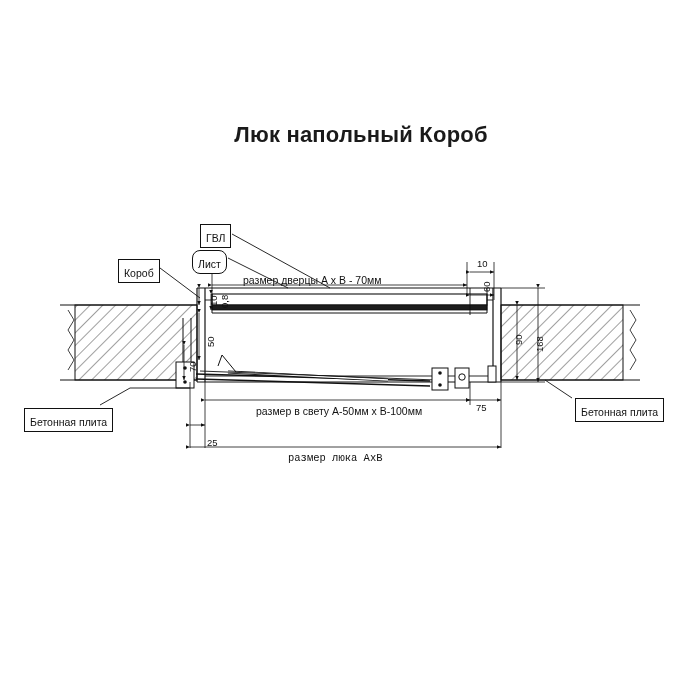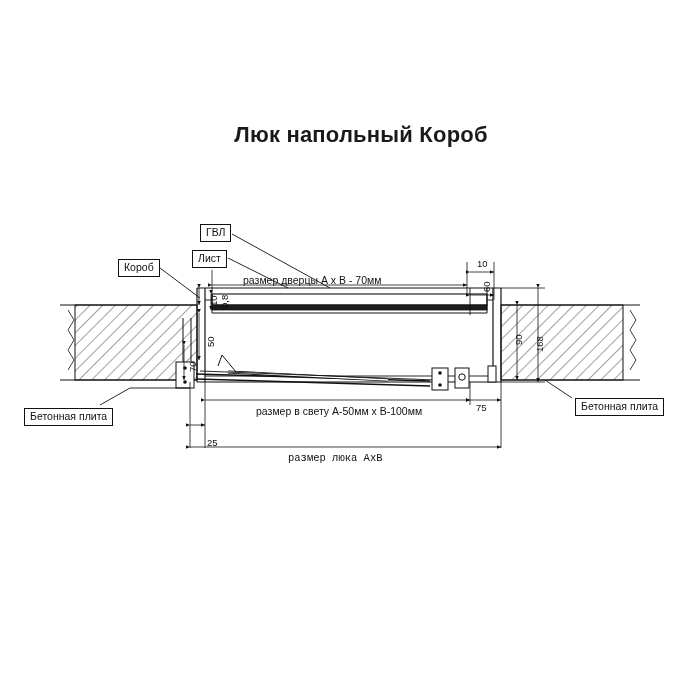--- a/index.html
+++ b/index.html
@@ -49,21 +49,21 @@
     font-size: 10.5px;
     color: #111;
     white-space: nowrap;
   }
   .lbl-box {
     position: absolute;
     font-size: 10.5px;
     color: #111;
     white-space: nowrap;
     border: 1px solid #111;
-    padding: 2px 5px 3px 5px;
+    padding: 8px 5px 3px 5px;
     background: #fff;
     line-height: 1.05;
   }
   .rot90 {
     transform: rotate(-90deg);
     transform-origin: left top;
   }
   .small {
     font-size: 9.5px;
   }
@@ -203,21 +203,21 @@
       <line x1="190" y1="447" x2="501" y2="447" marker-start="url(#arS)" marker-end="url(#arS)"></line>
 
       <line x1="517" y1="305" x2="517" y2="380" marker-start="url(#arS)" marker-end="url(#arS)"></line>
       <line x1="538" y1="288" x2="538" y2="382" marker-start="url(#arS)" marker-end="url(#arS)"></line>
       <line x1="501" y1="288" x2="545" y2="288"></line>
       <line x1="501" y1="382" x2="545" y2="382"></line>
     </g>
   </svg>
 
   <div class="lbl-box" style="left:118px; top:259px;">Короб</div>
-  <div class="lbl-box" style="left:192px; top:250px;">Лист</div>
+  <div class="lbl-box" style="left:192px; top:250px;border-radius:8px;">Лист</div>
   <div class="lbl-box" style="left:200px; top:224px;">ГВЛ</div>
   <div class="lbl-box" style="left:24px; top:408px;">Бетонная плита</div>
   <div class="lbl-box" style="left:575px; top:398px;">Бетонная плита</div>
 
   <div class="lbl" style="left:243px; top:274px;">размер дверцы А х В - 70мм</div>
   <div class="lbl" style="left:228px; top:405px;padding-left:28px;">размер в свету А-50мм х В-100мм</div>
   <div class="lbl" style="left:288px; top:452px;font-family:Liberation Mono, monospace;">размер люка АхВ</div>
 
   <div class="lbl small" style="left:477px; top:258px;">10</div>
   <div class="lbl small rot90" style="left:481px; top:292px;">60</div>

